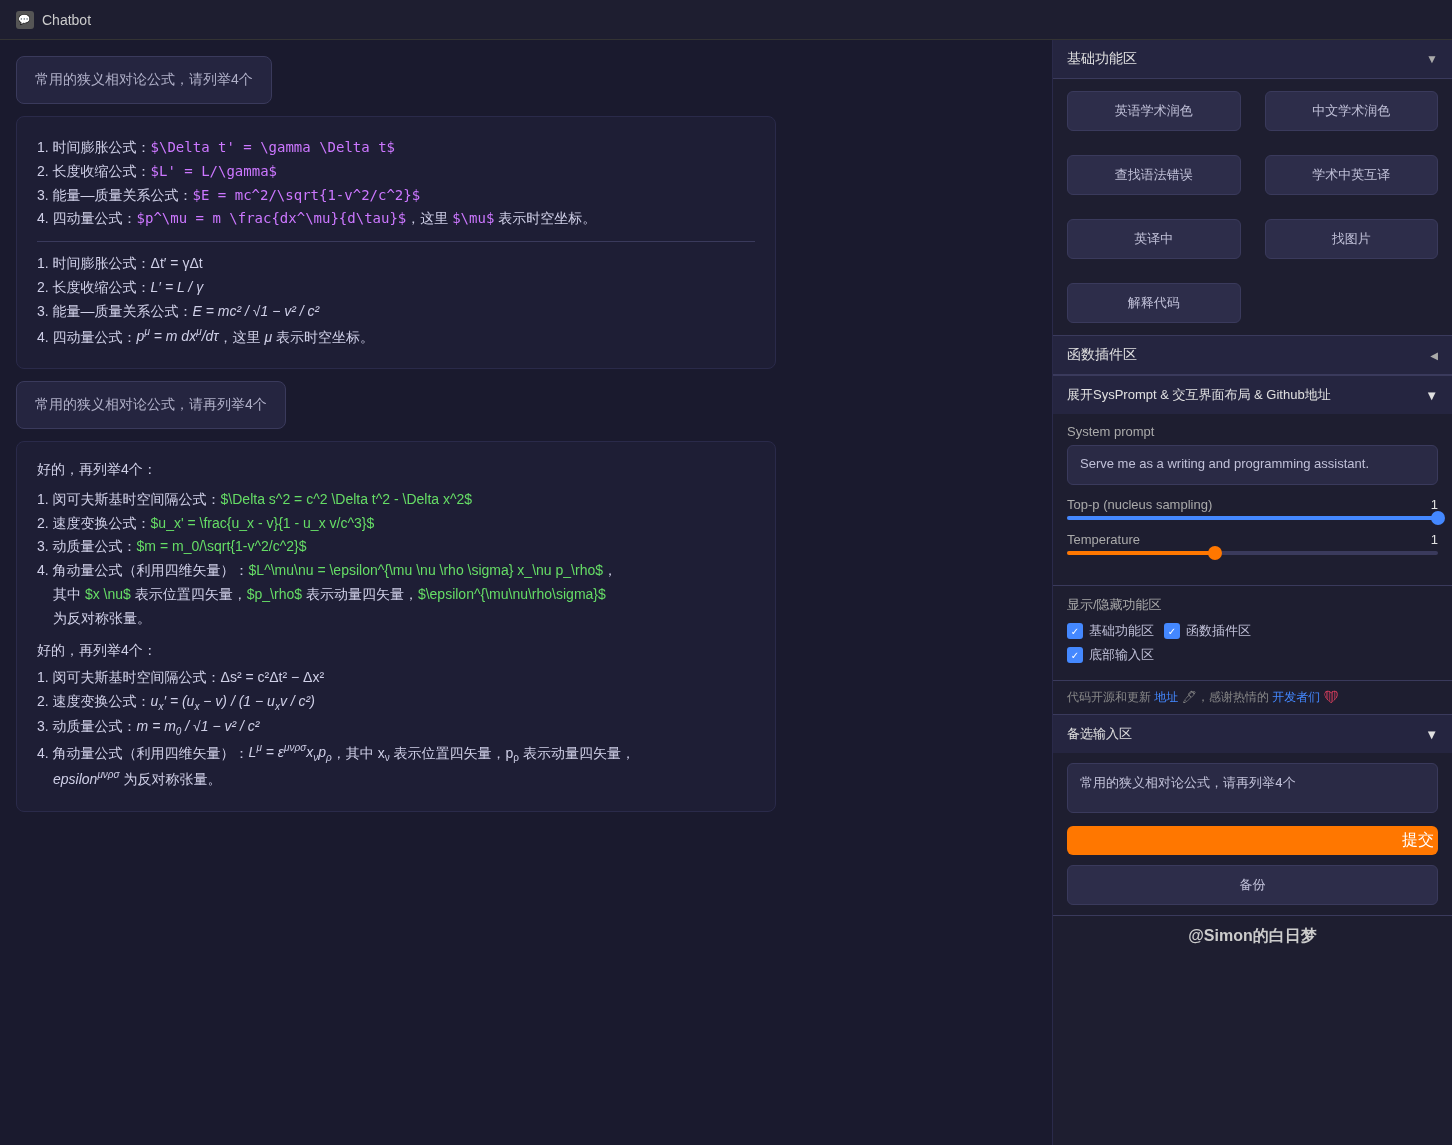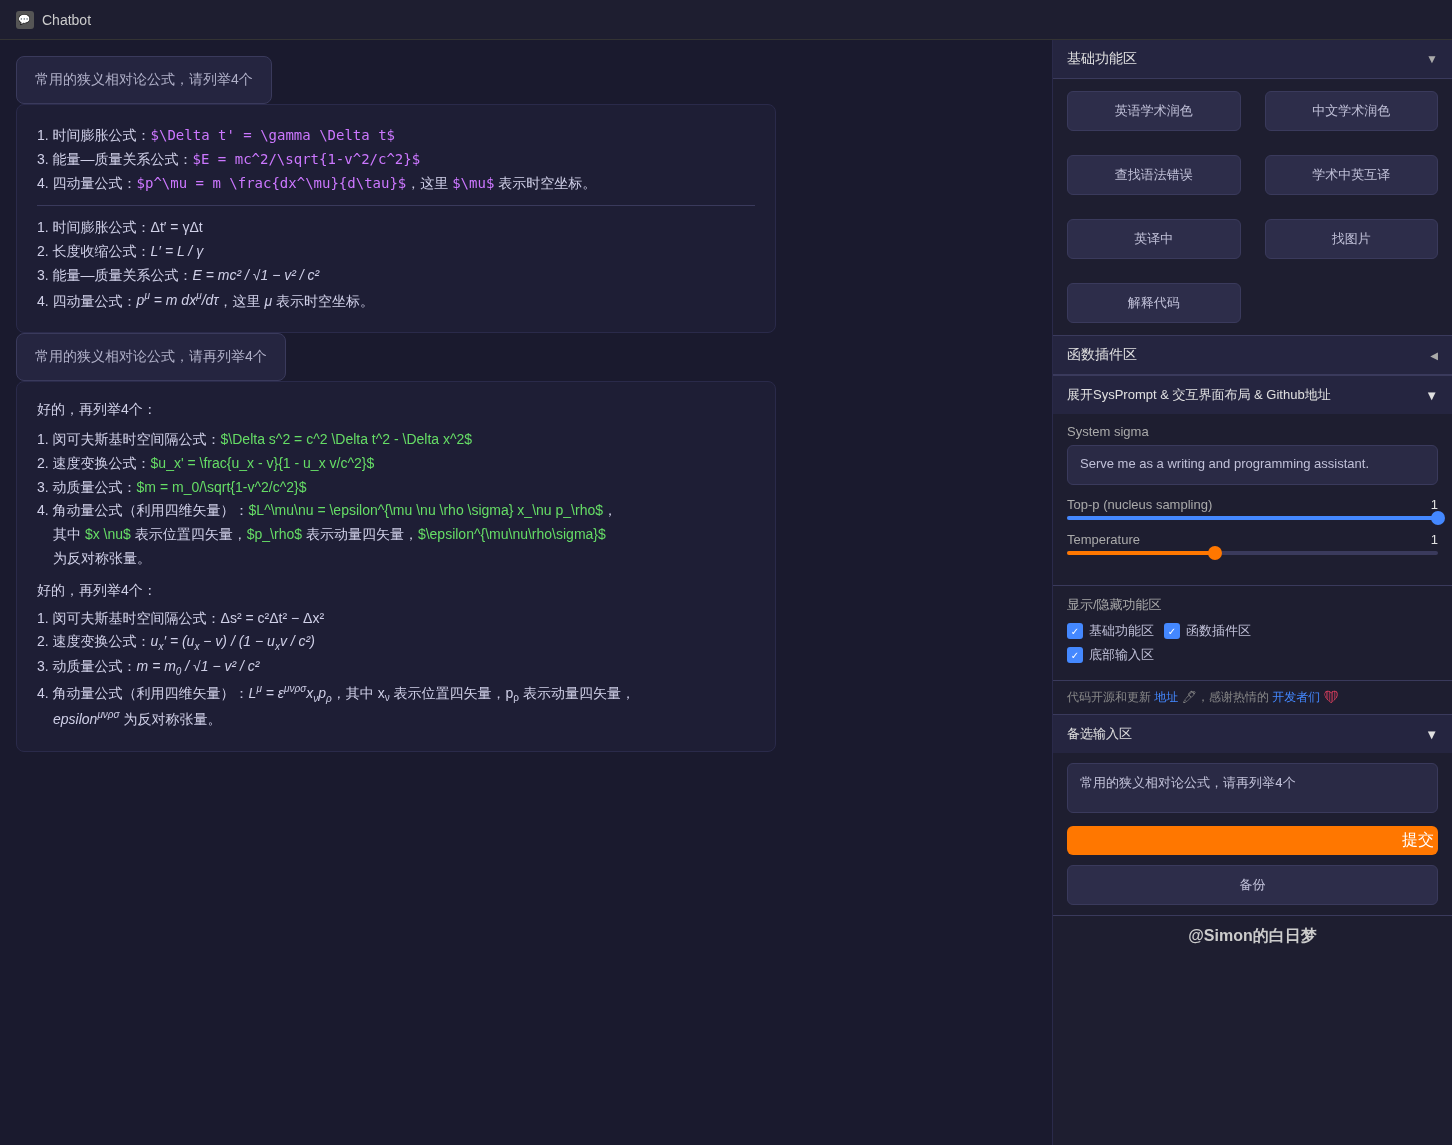--- a/index.html
+++ b/index.html
@@ -42,20 +42,21 @@
     }
 
     
     .chat-panel {
       flex: 1;
       display: flex;
       flex-direction: column;
       background: #1a1a2e;
       overflow-y: auto;
       padding: 16px;
+      gap: 12px;
     }
 
     .user-message {
       background: #252540;
       border: 1px solid #3a3a5c;
       border-radius: 8px;
       padding: 14px 18px;
       color: #b0b0c8;
       font-size: 14px;
       align-self: flex-start;
@@ -362,41 +363,42 @@
 
   <div class="chat-panel">
 
     <div class="user-message">
       <span>常用的狭义相对论公式，请列举4个</span>
     </div>
 
     <div class="assistant-message">
       <div class="formula-line">
         <div>1. 时间膨胀公式：<span class="formula-latex">$\Delta t' = \gamma \Delta t$</span></div>
+        <div>2. 长度收缩公式：<span class="formula-latex">$L' = L/\gamma$</span></div>
         <div>3. 能量—质量关系公式：<span class="formula-latex">$E = mc^2/\sqrt{1-v^2/c^2}$</span></div>
         <div>4. 四动量公式：<span class="formula-latex">$p^\mu = m \frac{dx^\mu}{d\tau}$</span>，这里 <span class="formula-latex">$\mu$</span> 表示时空坐标。</div>
       </div>
       <hr class="divider">
       <div class="formula-line">
         <div>1. 时间膨胀公式：Δt′ = γΔt</div>
         <div>2. 长度收缩公式：<i>L′ = L / γ</i></div>
         <div>3. 能量—质量关系公式：<i>E = mc² / √1 − v² / c²</i></div>
         <div>4. 四动量公式：<i>p<sup>μ</sup> = m dx<sup>μ</sup>/dτ</i>，这里 <i>μ</i> 表示时空坐标。</div>
       </div>
     </div>
 
     <div class="user-message">
       <span>常用的狭义相对论公式，请再列举4个</span>
     </div>
 
     <div class="assistant-message">
       <div>好的，再列举4个：</div>
       <div class="formula-line" style="margin-top:6px;">
         <div>1. 闵可夫斯基时空间隔公式：<span class="inline-green">$\Delta s^2 = c^2 \Delta t^2 - \Delta x^2$</span></div>
-        <div>2. 速度变换公式：<span class="inline-green">$u_x' = \frac{u_x - v}{1 - u_x v/c^2}$</span></div>
+        <div>2. 速度变换公式：<span class="inline-green">$u_x' = \frac{u_x - v}{1 - u_x v/c^3}$</span></div>
         <div>3. 动质量公式：<span class="inline-green">$m = m_0/\sqrt{1-v^2/c^2}$</span></div>
         <div>4. 角动量公式（利用四维矢量）：<span class="inline-green">$L^\mu\nu = \epsilon^{\mu \nu \rho \sigma} x_\nu p_\rho$</span>，</div>
         <div style="margin-left:16px;">其中 <span class="inline-green">$x \nu$</span> 表示位置四矢量，<span class="inline-green">$p_\rho$</span> 表示动量四矢量，<span class="inline-green">$\epsilon^{\mu\nu\rho\sigma}$</span></div>
         <div style="margin-left:16px;">为反对称张量。</div>
       </div>
       <div style="margin-top:8px;">好的，再列举4个：</div>
       <div class="formula-line" style="margin-top:4px;">
         <div>1. 闵可夫斯基时空间隔公式：Δs² = c²Δt² − Δx²</div>
         <div>2. 速度变换公式：<i>u<sub>x</sub>′ = (u<sub>x</sub> − v) / (1 − u<sub>x</sub>v / c²)</i></div>
         <div>3. 动质量公式：<i>m = m<sub>0</sub> / √1 − v² / c²</i></div>
@@ -429,21 +431,21 @@
         <span class="triangle">◀</span>
       </div>
     </div>
 
     <div class="sysprompt-section">
       <div class="sysprompt-header">
         <span>展开SysPrompt &amp; 交互界面布局 &amp; Github地址</span>
         <span class="chevron">▼</span>
       </div>
       <div class="sysprompt-content">
-        <div class="sys-label">System sigma</div>
+        <div class="sys-label">System prompt</div>
         <div class="sys-prompt-box">Serve me as a writing and programming assistant.</div>
 
         <div class="param-row">
           <div class="param-label-row">
             <span class="param-label">Top-p (nucleus sampling)</span>
             <span class="param-value">1</span>
           </div>
           <div class="slider-track">
             <div class="slider-fill" style="width:100%;"></div>
             <div class="slider-thumb" style="left:100%;"></div>

